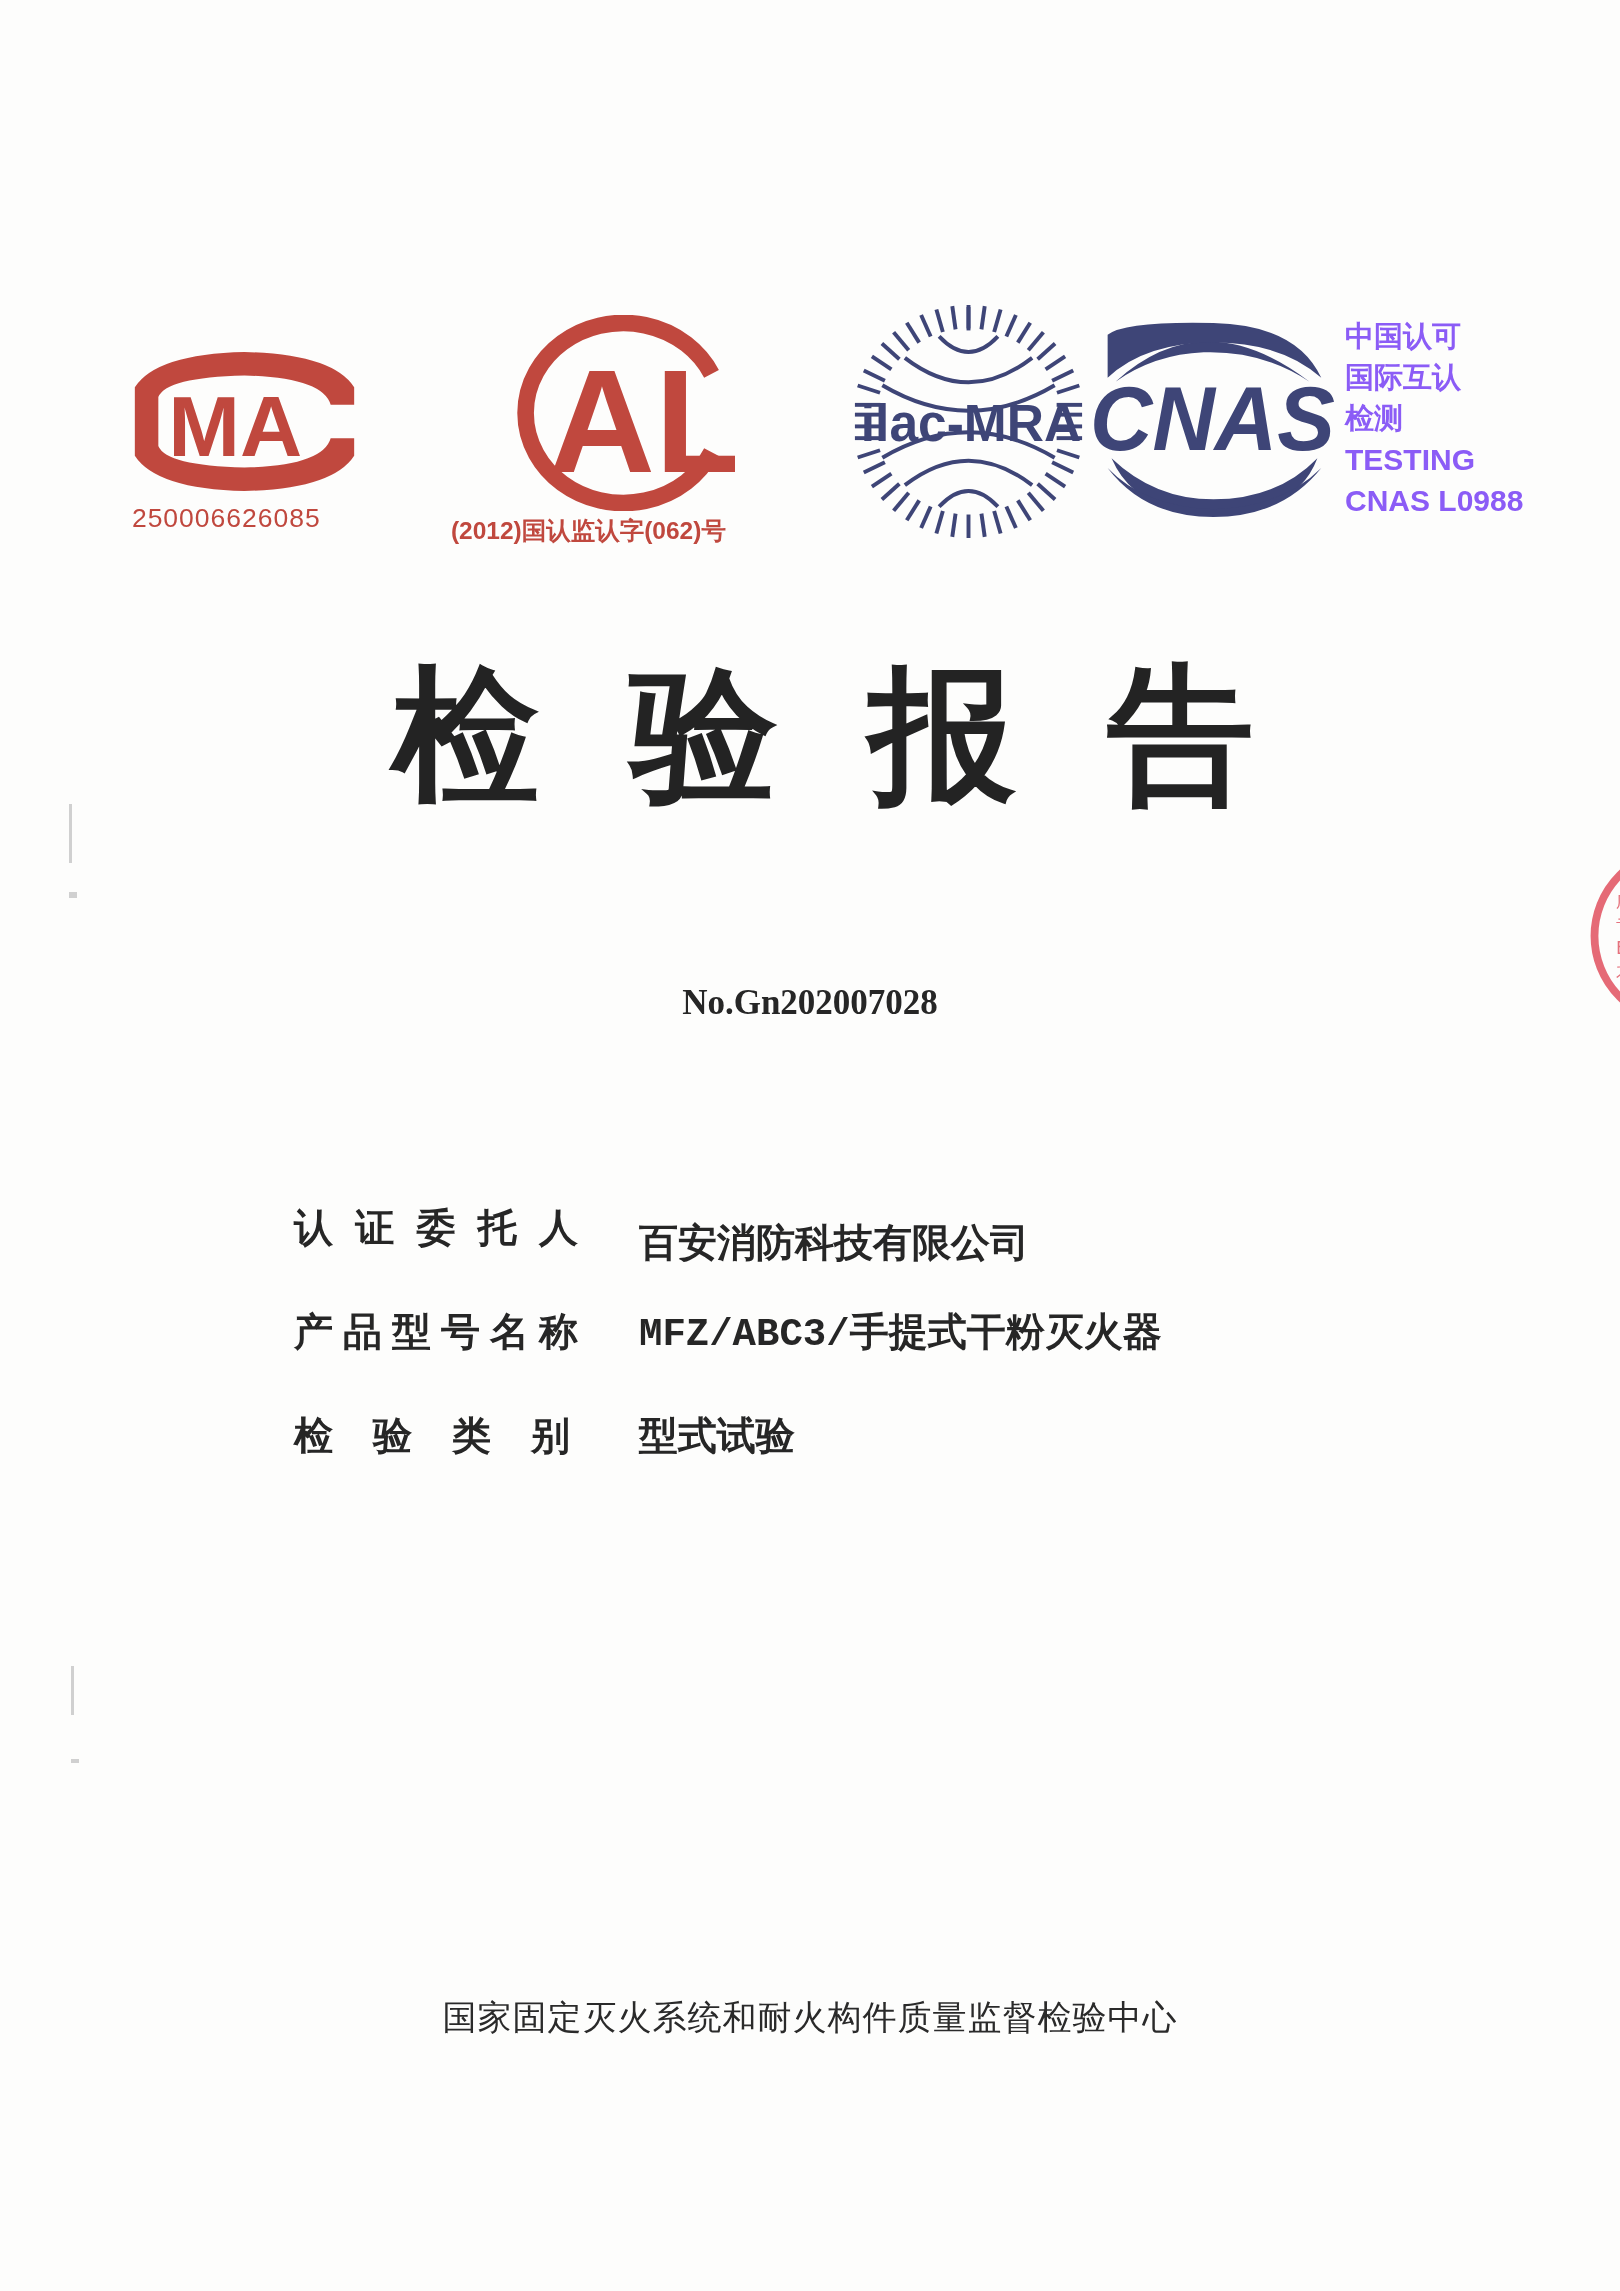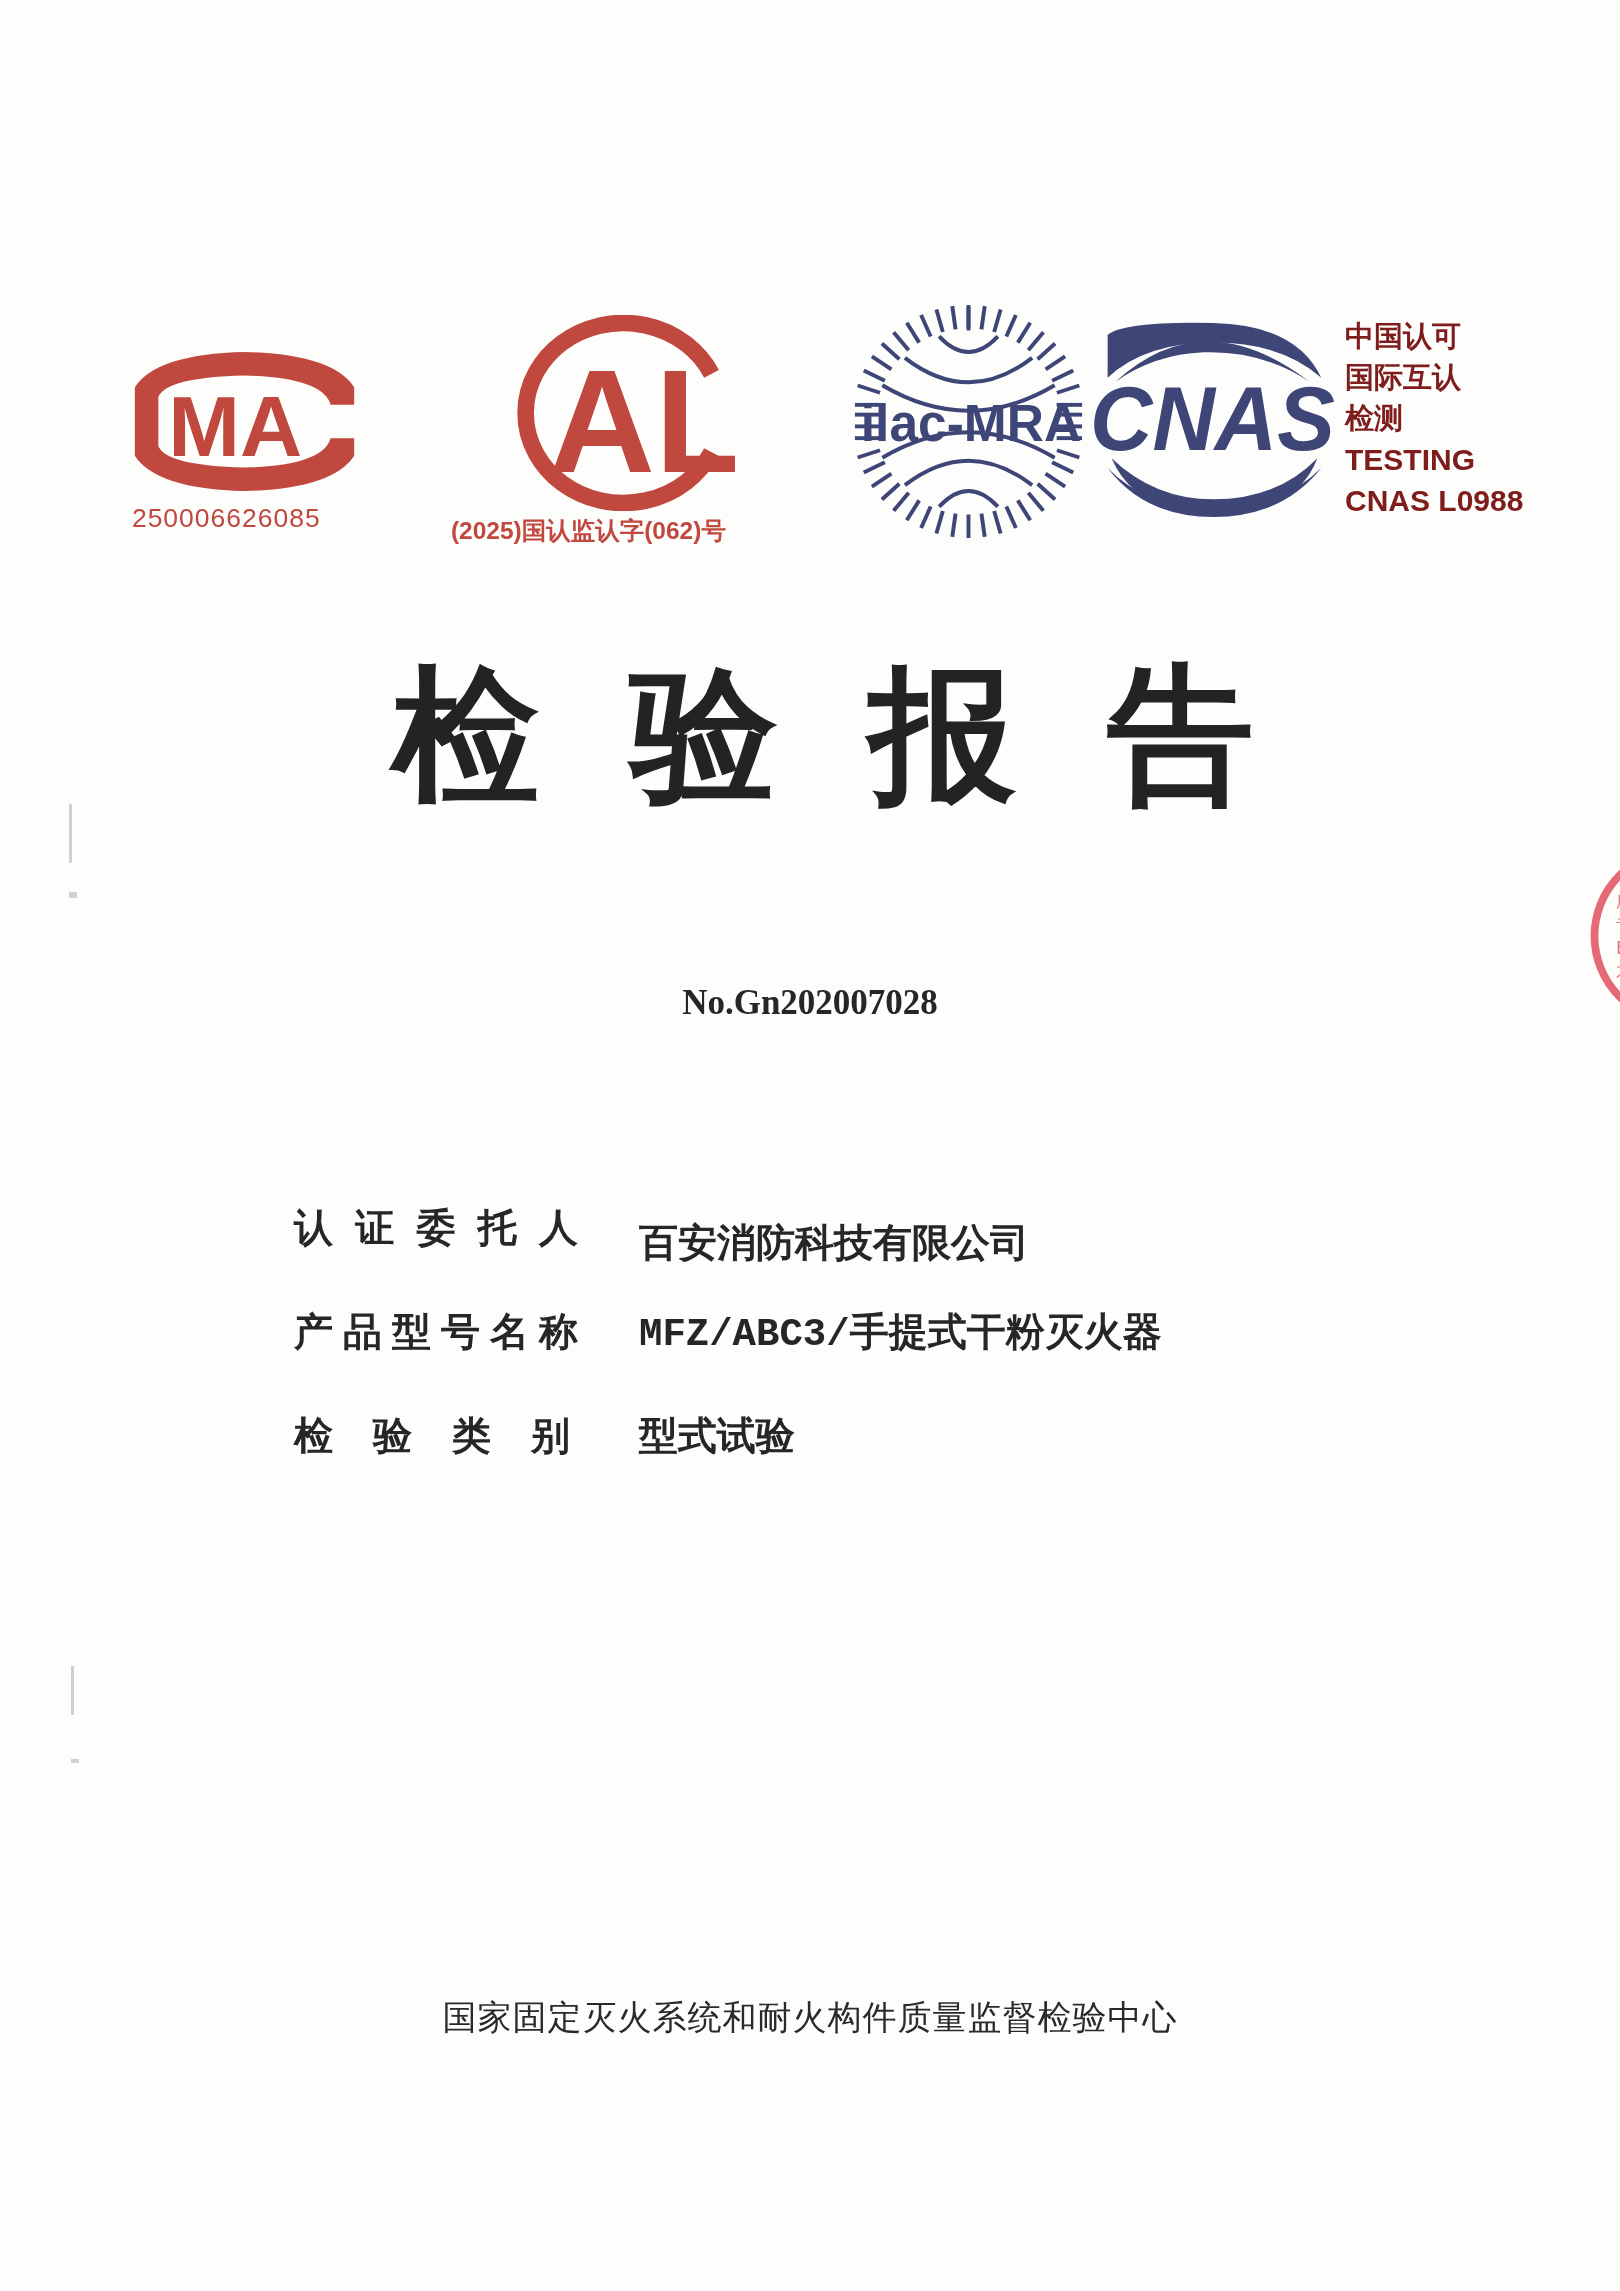--- a/index.html
+++ b/index.html
@@ -46,21 +46,21 @@
     }
 
     
     .ilac { left: 851px; top: 299px; width: 235px; height: 245px; }
 
     
     .cnas { left: 1086px; top: 321px; width: 253px; height: 196px; }
 
     .cnas-text {
       position: absolute; left: 1345px; top: 316px;
-      color: #7f1d1d;
+      color: #8b5cf6;
       font-family: "Liberation Sans", sans-serif;
       font-weight: bold;
       line-height: 41px;
     }
     .cnas-text div { font-size: 29px; white-space: nowrap; }
     .cnas-text .en { font-size: 30px; }
 
     
     .title {
       position: absolute; left: 382px; top: 652px; width: 882px;
@@ -142,21 +142,21 @@
       <text x="42" y="110" font-family="Liberation Sans, sans-serif" font-weight="bold" font-size="88" fill="#c0483e">MA</text>
     </svg>
     <div class="cma-num">250006626085</div>
   </div>
 
   <div class="logo cal">
     <svg width="225" height="196" viewBox="0 0 230 200">
       <path d="M206,60 A100,92 0 1 0 206,140" fill="none" stroke="#c0483e" stroke-width="17"></path>
       <text x="40" y="160" font-family="Liberation Sans, sans-serif" font-weight="bold" font-size="150" fill="#c0483e">AL</text>
     </svg>
-    <div class="cal-num">(2025)国认监认字(062)号</div>
+    <div class="cal-num">(2012)国认监认字(062)号</div>
   </div>
 
   <div class="logo cnas">
     <svg width="253" height="196" viewBox="0 0 258 200">
       <path d="M30,62 Q120,-20 228,62 Q180,30 120,32 Q70,34 30,62 Z" fill="#3e4577"></path>
       <path d="M22,14 Q40,0 130,2 Q215,4 240,58 Q200,22 130,22 Q60,22 22,58 Z" fill="#3e4577"></path>
       <path d="M26,140 Q70,182 130,182 Q195,182 236,140 Q215,196 130,198 Q50,196 26,140 Z" fill="#3e4577"></path>
       <path d="M22,150 Q60,190 130,192 Q200,190 240,150 Q200,200 130,200 Q60,200 22,150 Z" fill="#3e4577"></path>
       <text x="4" y="132" font-family="Liberation Sans, sans-serif" font-weight="bold" font-style="italic" font-size="92" fill="#3e4577" textLength="250" lengthAdjust="spacingAndGlyphs">CNAS</text>
     </svg>

